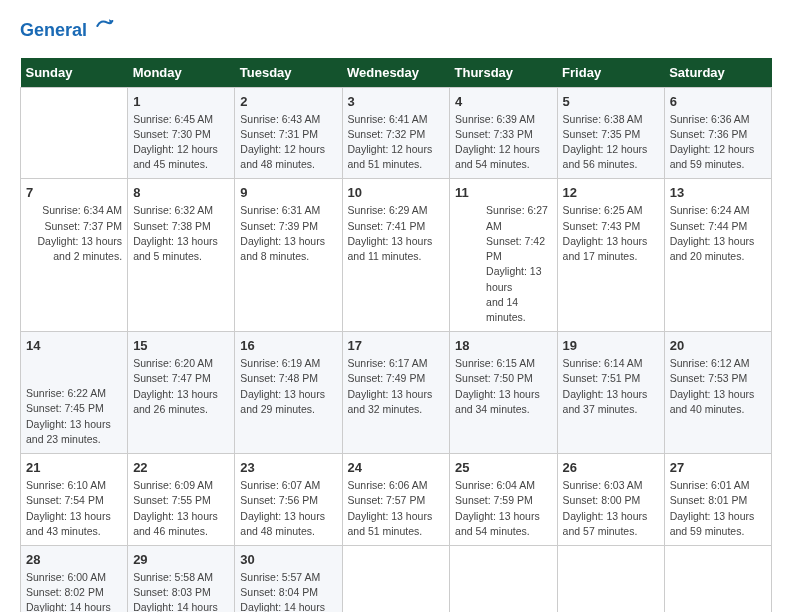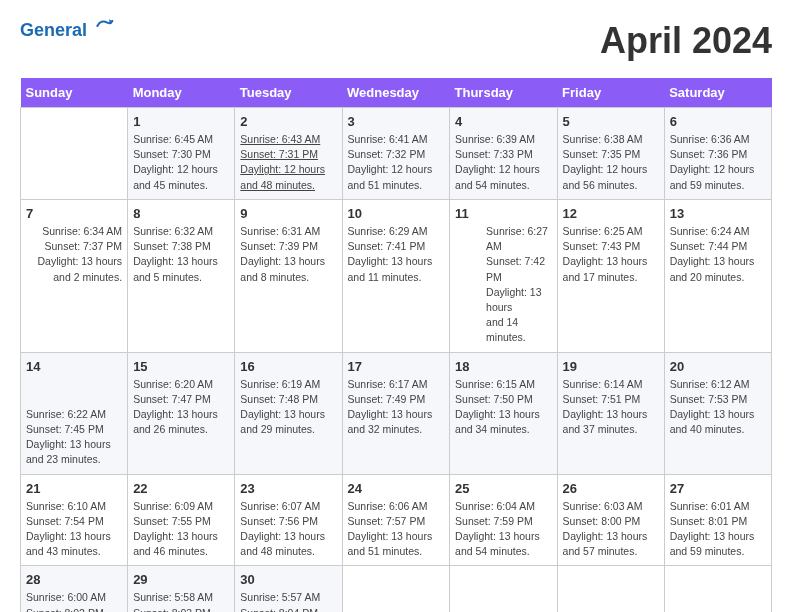--- a/index.html
+++ b/index.html
@@ -5,21 +5,20 @@
     * { box-sizing: border-box; margin: 0; padding: 0; }
     body {
       font-family: Arial, sans-serif;
       background: #fff;
       width: 792px;
       min-height: 612px;
       padding: 20px;
     }
     .header {
       display: flex;
-      justify-content: space-between;
       align-items: flex-start;
       margin-bottom: 16px;
     }
     .logo {
       display: flex;
       align-items: center;
     }
     .logo-text {
       font-size: 18px;
       font-weight: bold;
@@ -46,21 +45,21 @@
     .title-location {
       font-size: 16px;
       color: #333;
     }
     table {
       width: 100%;
       border-collapse: collapse;
       font-size: 11px;
     }
     thead tr th {
-      background-color: #8b5cf6;
+      background-color: #14532d;
       color: #fff;
       padding: 7px 5px;
       text-align: left;
       font-size: 13px;
       font-weight: bold;
     }
     tbody tr td {
       vertical-align: top;
       padding: 6px 5px;
       border: 1px solid #ccc;
@@ -98,21 +97,20 @@
       <div class="logo-text">
         <span>General</span>
         <svg class="logo-icon" viewBox="0 0 24 24" fill="#1a6ab5" xmlns="http://www.w3.org/2000/svg">
           <path d="M4 12 Q8 4 16 8 Q20 10 22 6" stroke="#1a6ab5" stroke-width="2.5" fill="none" stroke-linecap="round"></path>
           <path d="M18 4 L22 6 L19 9" fill="#1a6ab5"></path>
         </svg>
       </div>
     </div>
   </div>
   <div class="title-block">
-    <div class="title-month">April 2024</div>
   </div>
 </div>
 
 <table>
   <thead>
     <tr id="weekday-header">
         <th>Sunday</th>
         <th>Monday</th>
         <th>Tuesday</th>
         <th>Wednesday</th>
@@ -126,21 +124,21 @@
         <td class="empty"></td>
         <td>
           <span class="day-num">1</span>
           <div class="day-info" style="white-space: pre-line;">Sunrise: 6:45 AM
 Sunset: 7:30 PM
 Daylight: 12 hours
 and 45 minutes.</div>
         </td>
         <td>
           <span class="day-num">2</span>
-          <div class="day-info" style="white-space: pre-line; text-decoration: underline;">Sunrise: 6:43 AM
+          <div class="day-info" style="white-space: pre-line;">Sunrise: 6:43 AM
 Sunset: 7:31 PM
 Daylight: 12 hours
 and 48 minutes.</div>
         </td>
         <td>
           <span class="day-num">3</span>
           <div class="day-info" style="white-space: pre-line;">Sunrise: 6:41 AM
 Sunset: 7:32 PM
 Daylight: 12 hours
 and 51 minutes.</div>

